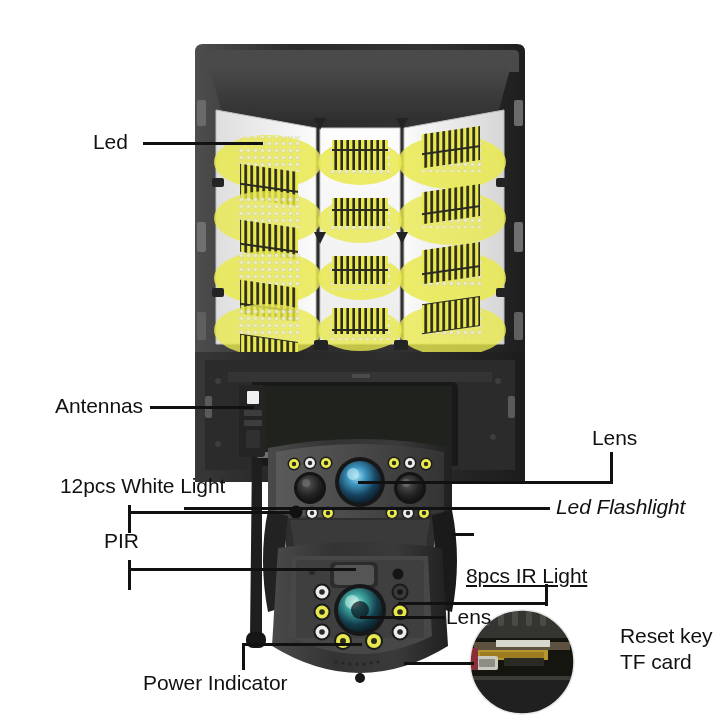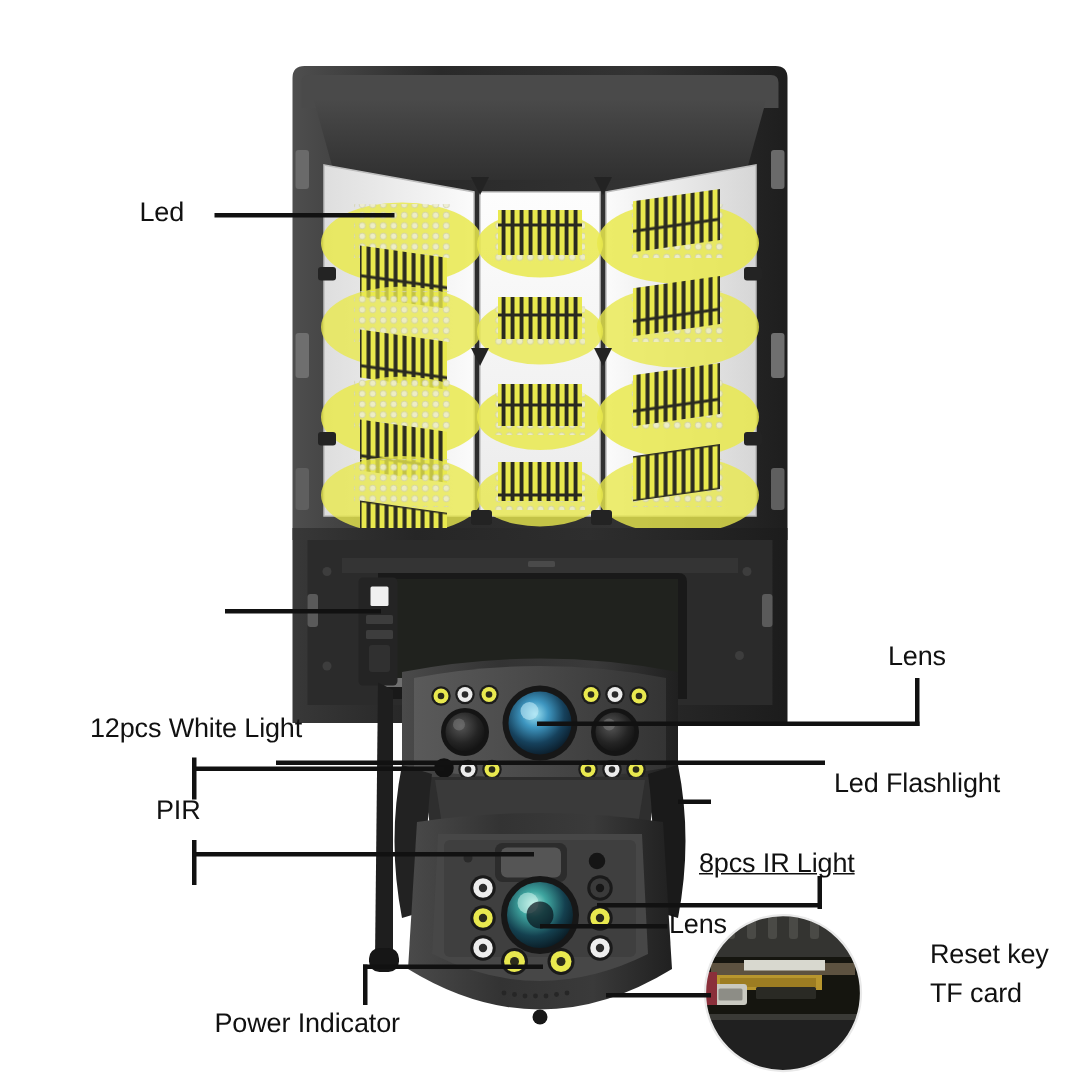--- a/index.html
+++ b/index.html
@@ -8,21 +8,21 @@
     background:#ffffff;
     font-family:"Liberation Sans", sans-serif;
     overflow:hidden;
   }
   #stage{position:relative;width:720px;height:720px;background:#fff;}
 
   
   .label{
     position:absolute;
     color:#111111;
-    font-size:18px;
+    font-size:21px;
     line-height:25px;
     white-space:nowrap;
     font-family:"Liberation Sans", sans-serif;
     letter-spacing:-0.1px;
   }
   .label.multi{white-space:normal;line-height:26px;margin-left:48px;}
 
   
   .lead{position:absolute;background:#111111;}
   .lead.h{height:3px;}
@@ -428,28 +428,29 @@
 
   <div class="lead h" style="left:360px;top:616px;width:85px;"></div>
 
   <div class="lead v" style="left:242px;top:643px;height:27px;"></div>
   <div class="lead h" style="left:242px;top:643px;width:120px;"></div>
 
   <div class="lead h" style="left:404px;top:662px;width:70px;"></div>
 
   <div class="label" style="left:93px;top:129px;">Led</div>
 
+  <div class="label" style="left:55px;top:393px;">Antennas</div>
 
   <div class="label" style="left:20px;top:473px;margin-left:40px;">12pcs White Light</div>
 
   <div class="label" style="left:104px;top:528px;">PIR</div>
 
   <div class="label" style="left:592px;top:425px;">Lens</div>
 
-  <div class="label" style="left:556px;top:510px;">Led Flashlight</div>
+  <div class="label" style="left:556px;top:494px;font-style:italic;">Led Flashlight</div>
 
 
   <div class="label" style="left:466px;top:563px;text-decoration:underline;">8pcs IR Light</div>
 
   <div class="label" style="left:446px;top:604px;">Lens</div>
 
   <div class="label" style="left:143px;top:670px;text-align:right;">Power Indicator</div>
 
   <div class="label multi" style="left:572px;top:623px;width:140px;">
     <div>Reset key</div>

